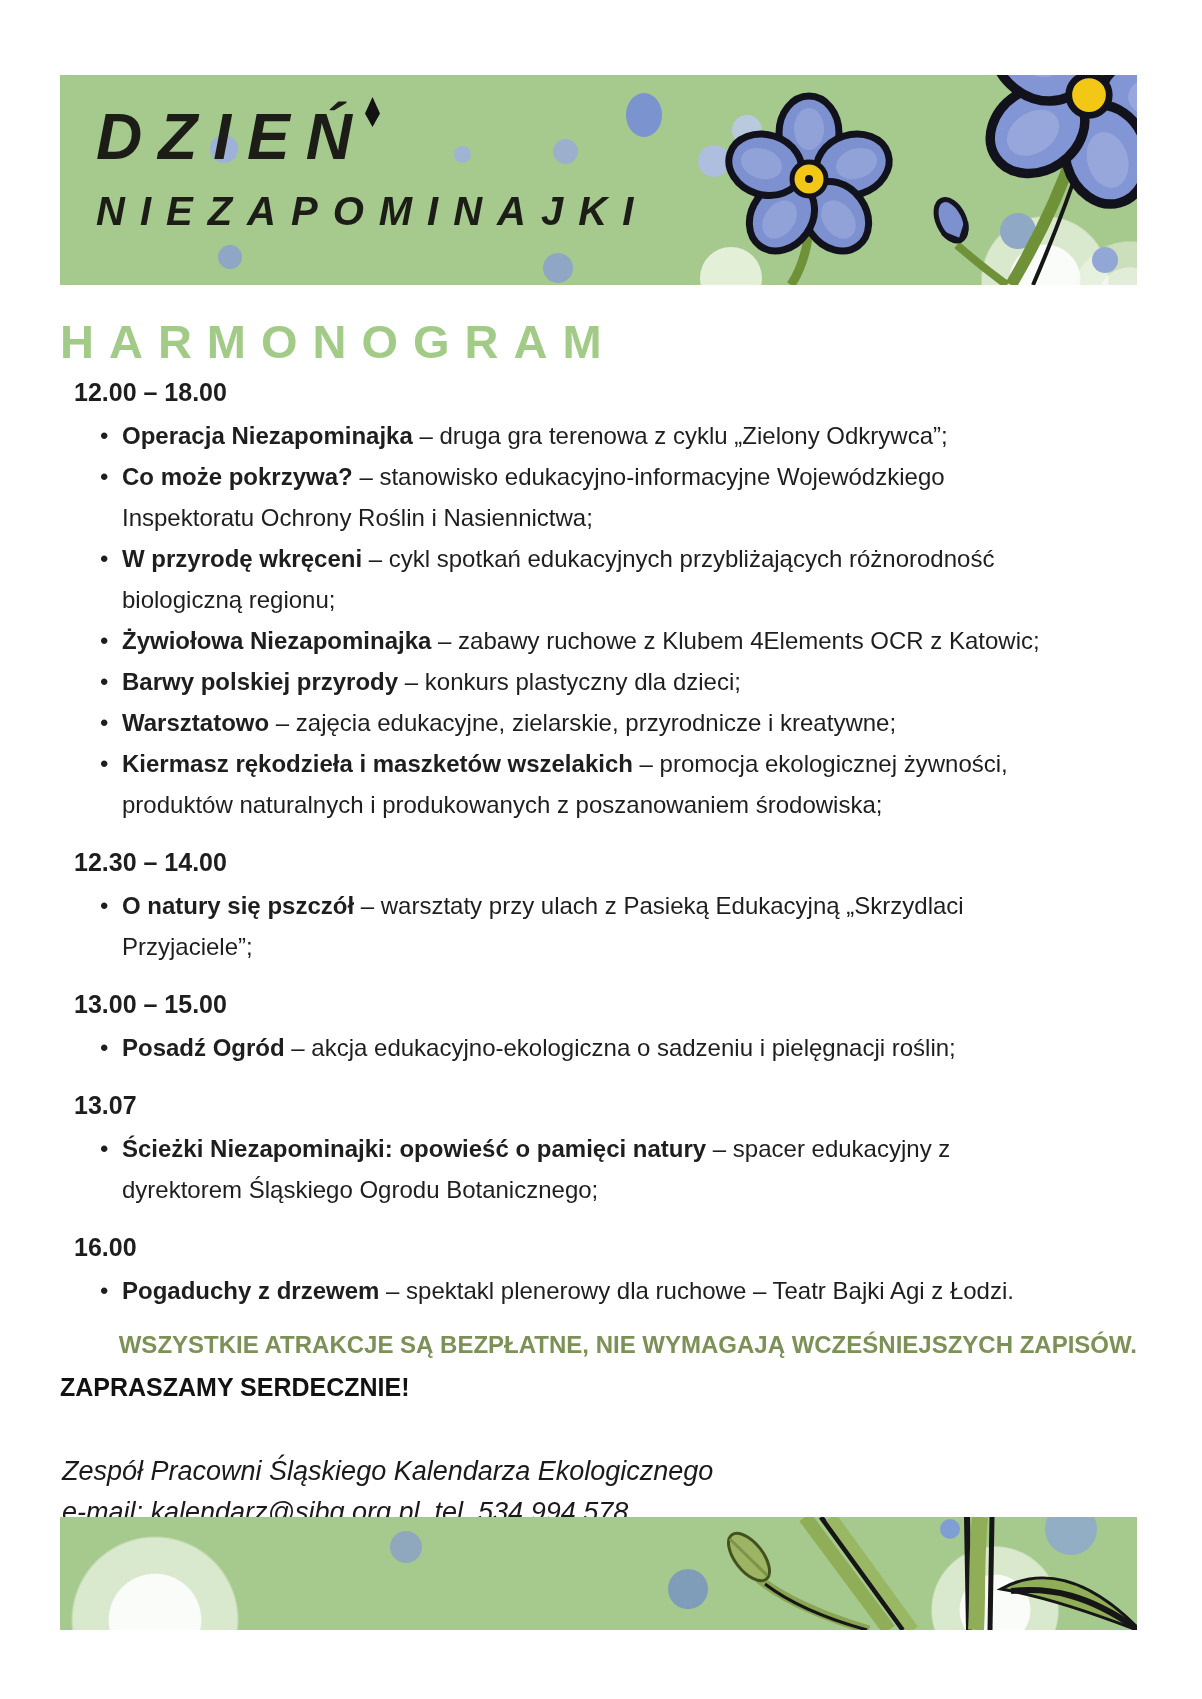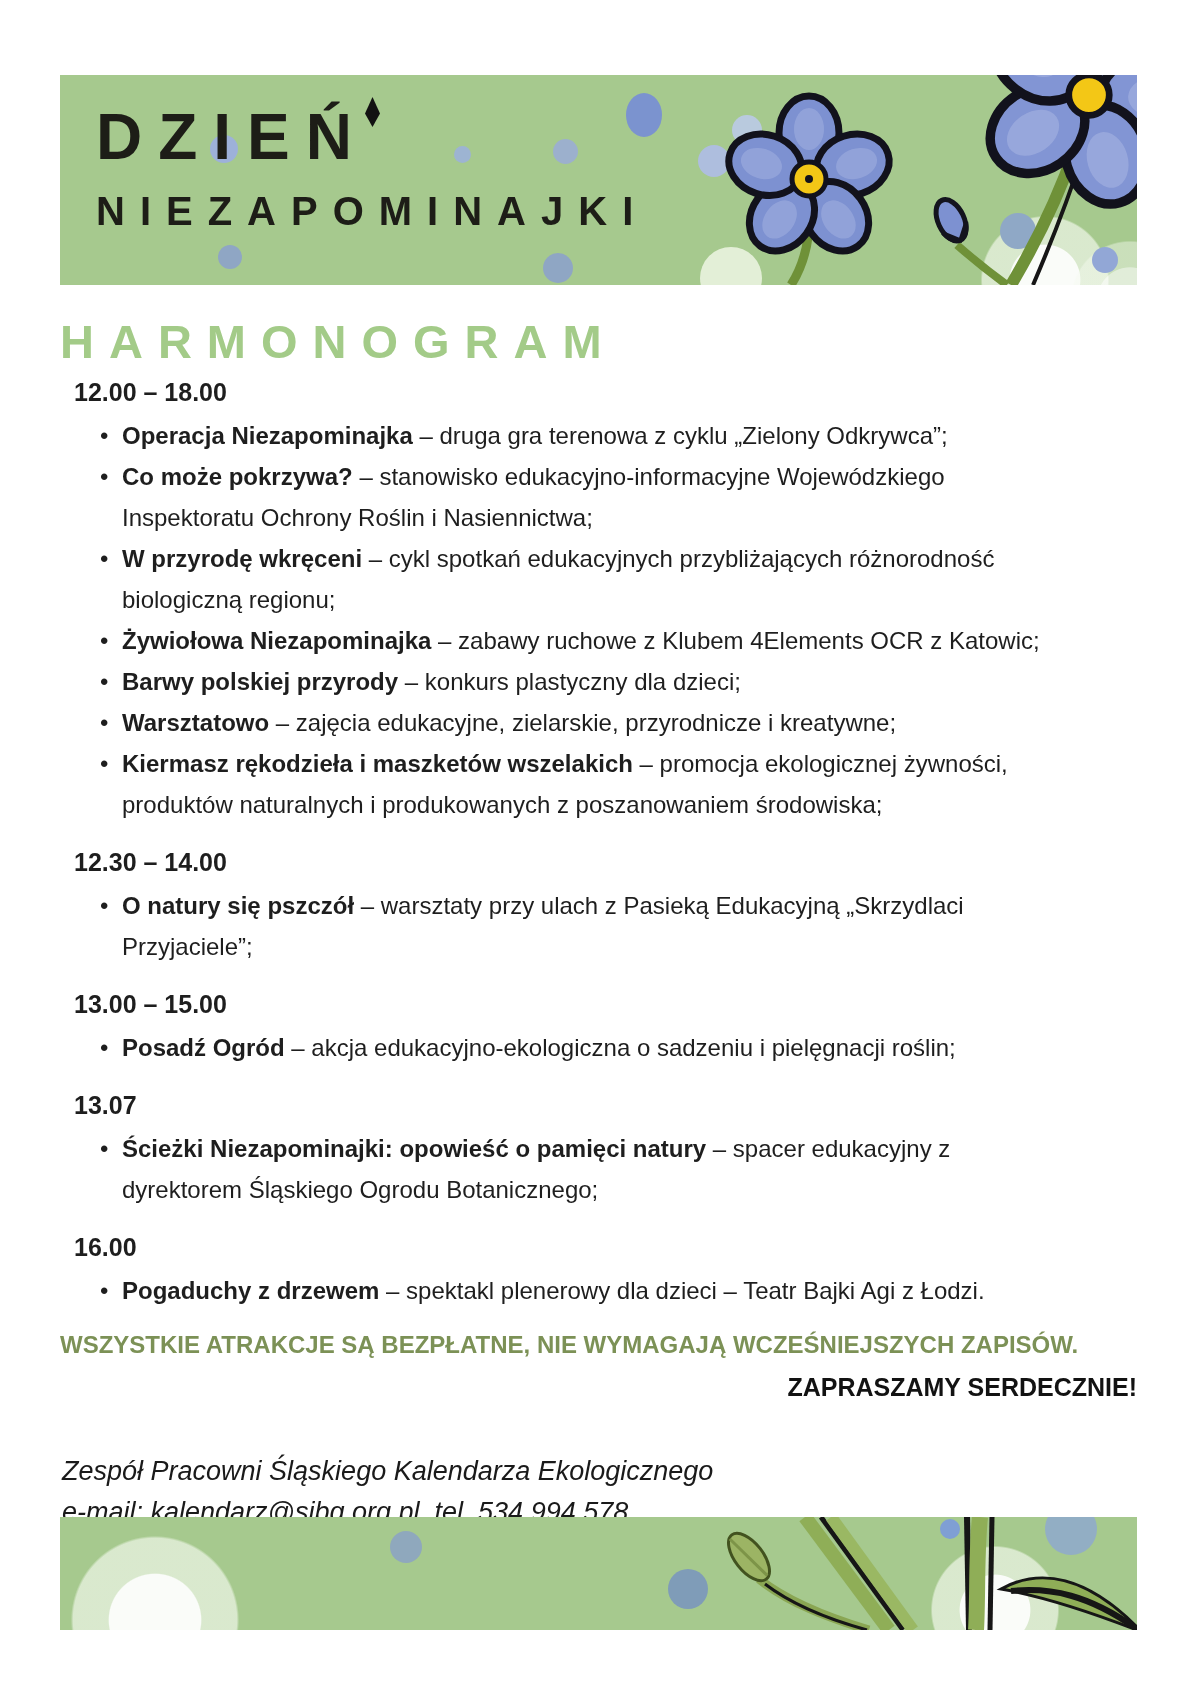--- a/index.html
+++ b/index.html
@@ -1,20 +1,20 @@
 <!DOCTYPE html>
 <html><head>
 <meta charset="utf-8">
 <style>
   html,body{margin:0;padding:0;background:#ffffff;}
   body{font-family:"Liberation Sans",sans-serif;}
   .page{position:relative;width:1202px;height:1699px;background:#fff;overflow:hidden;}
 
   
-  .band{position:absolute;left:60px;width:1077px;background:#a6c98e;overflow:hidden;}
+  .band{position:absolute;left:60px;width:1077px;background:#a6c98e;overflow:hidden;font-style:italic;}
   .band.top{top:75px;height:210px;}
   .band.bottom{top:1517px;height:113px;}
 
   
   .title{position:absolute;left:36px;top:30px;color:#1d1d17;font-weight:bold;z-index:3;}
   .t1{font-size:64px;line-height:1;letter-spacing:16px;}
   .t2{font-size:40px;line-height:1;letter-spacing:15px;margin-top:22px;}
 
   
   .harmonogram{position:absolute;top:314px;left:60px;width:1077px;text-align:left;
@@ -24,23 +24,23 @@
   .content{position:absolute;left:62px;top:372px;width:1010px;color:#1e1e1e;
     font-size:24px;line-height:41px;margin-left:12px;}
   .section + .section{margin-top:17px;}
   .time{font-weight:bold;font-size:25px;line-height:41px;}
   .content ul{margin:2px 0 0 0;padding:0 0 0 48px;list-style:none;}
   .content li{position:relative;white-space:pre-line;}
   .content li::before{content:"•";position:absolute;left:-22px;top:0;}
   .b{font-weight:bold;}
 
   
-  .notice-free{position:absolute;top:1331px;left:60px;width:1077px;text-align:left;
+  .notice-free{position:absolute;top:1331px;left:60px;width:1077px;text-align:right;
     color:#7c9156;font-weight:bold;font-size:24px;}
-  .notice-invite{position:absolute;top:1373px;left:60px;width:1077px;text-align:right;
+  .notice-invite{position:absolute;top:1373px;left:60px;width:1077px;text-align:left;
     color:#121212;font-weight:bold;font-size:25px;}
   .signature{position:absolute;left:62px;top:1426px;font-style:italic;
     font-size:27px;line-height:41px;color:#1a1a1a;margin-top:25px;}
 
   
   .dot{position:absolute;border-radius:50%;}
   .glow{position:absolute;border-radius:50%;
     background:radial-gradient(circle, rgba(255,255,255,0.95) 0 38%, rgba(245,250,240,0.65) 39% 68%, rgba(255,255,255,0) 70%);}
   .leaf-tip{position:absolute;width:15px;height:30px;background:#121212;
     clip-path:polygon(50% 0,100% 55%,50% 100%,0 55%);}
@@ -177,21 +177,21 @@
       <div class="time">13.07</div>
       <ul>
         <li><span class="b">Ścieżki Niezapominajki: opowieść o pamięci natury</span><span> – spacer edukacyjny z
 dyrektorem Śląskiego Ogrodu Botanicznego;</span></li>
       </ul>
     </div>
 
     <div class="section">
       <div class="time">16.00</div>
       <ul>
-        <li><span class="b">Pogaduchy z drzewem</span><span> – spektakl plenerowy dla dzieci – Teatr Bajki Agi z Łodzi.</span></li>
+        <li><span class="b">Pogaduchy z drzewem</span><span> – spektakl plenerowy dla ruchowe – Teatr Bajki Agi z Łodzi.</span></li>
       </ul>
     </div>
 
   </div>
 
   <div class="notice-free">WSZYSTKIE ATRAKCJE SĄ BEZPŁATNE, NIE WYMAGAJĄ WCZEŚNIEJSZYCH ZAPISÓW.</div>
   <div class="notice-invite">ZAPRASZAMY SERDECZNIE!</div>
 
   <div class="signature">
     <div>Zespół Pracowni Śląskiego Kalendarza Ekologicznego</div>

